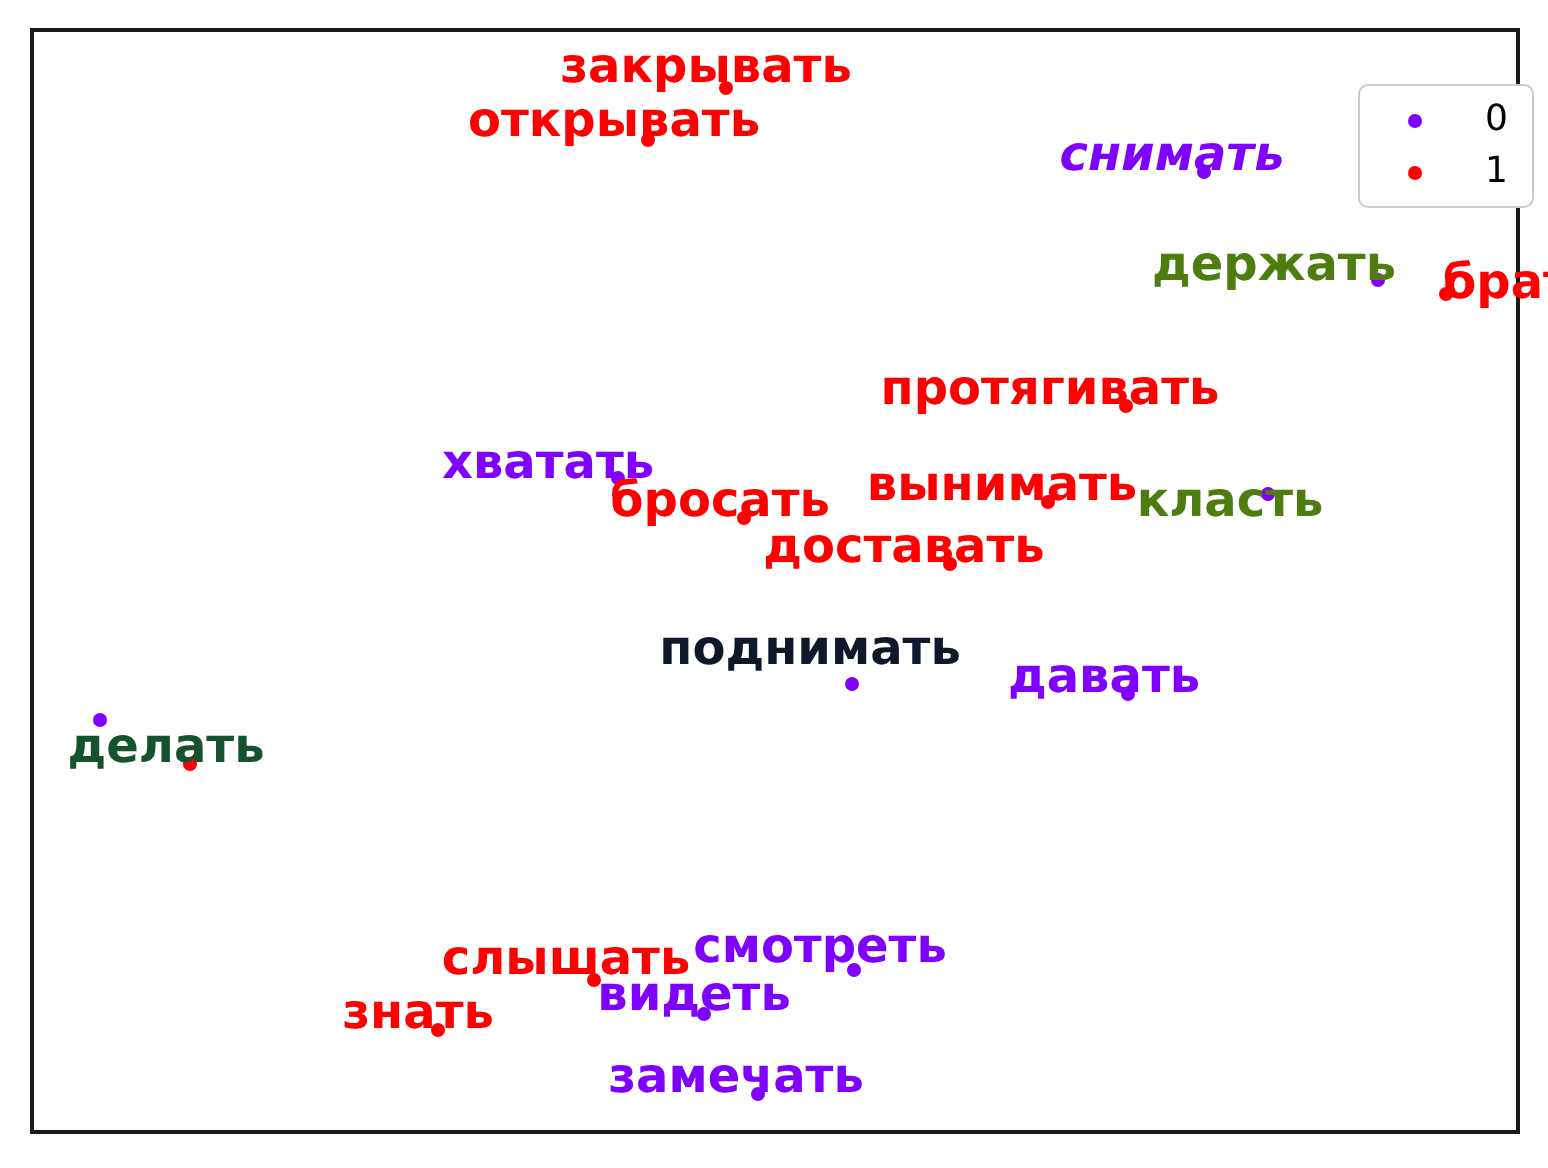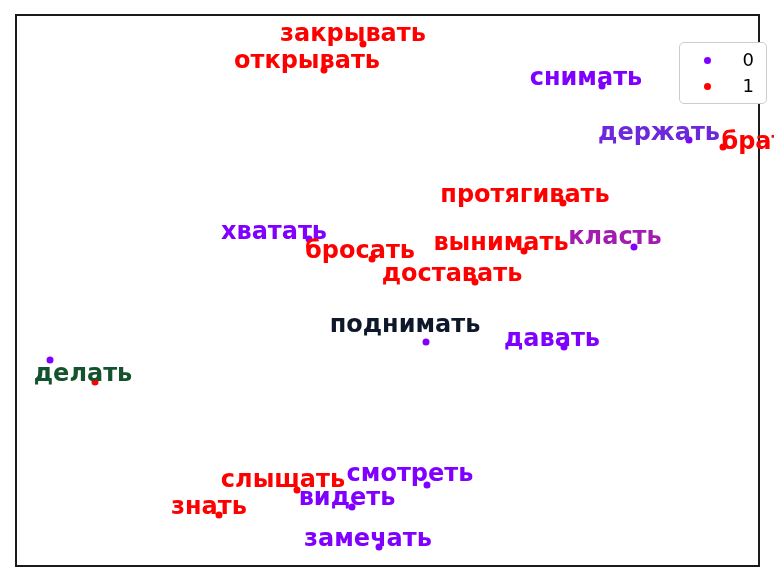--- a/index.html
+++ b/index.html
@@ -98,28 +98,28 @@
         <div class="dot" style="left: 280px; top: 474px; background: rgb(255, 0, 0);"></div>
         <div class="dot" style="left: 410px; top: 469px; background: rgb(127, 0, 255);"></div>
         <div class="dot" style="left: 335px; top: 491px; background: rgb(127, 0, 255);"></div>
         <div class="dot" style="left: 202px; top: 499px; background: rgb(255, 0, 0);"></div>
         <div class="dot" style="left: 362px; top: 531px; background: rgb(127, 0, 255);"></div>
         <div class="dot" style="left: 33px; top: 344px; background: rgb(127, 0, 255);"></div>
       </div>
     <div id="labels-layer">
         <span class="word-label" style="left: 336px; top: 17px; color: rgb(255, 0, 0);">закрывать</span>
         <span class="word-label" style="left: 290px; top: 44px; color: rgb(255, 0, 0);">открывать</span>
-        <span class="word-label" style="left: 569px; top: 61px; color: rgb(127, 0, 255);">снимать</span>
-        <span class="word-label" style="left: 642px; top: 116px; color: #6d28d9;">держать</span>
+        <span class="word-label" style="left: 569px; top: 61px; color: rgb(127, 0, 255); font-style: italic;">снимать</span>
+        <span class="word-label" style="left: 620px; top: 116px; color: #4d7c0f;">держать</span>
         <span class="word-label" style="left: 696px; top: 125px; color: rgb(255, 0, 0); margin-left: 48px;">брать</span>
         <span class="word-label" style="left: 508px; top: 178px; color: rgb(255, 0, 0);">протягивать</span>
         <span class="word-label" style="left: 257px; top: 215px; color: rgb(127, 0, 255);">хватать</span>
         <span class="word-label" style="left: 343px; top: 234px; color: rgb(255, 0, 0); text-align: center;">бросать</span>
         <span class="word-label" style="left: 484px; top: 226px; color: rgb(255, 0, 0);">вынимать</span>
-        <span class="word-label" style="left: 598px; top: 220px; color: #a21caf;">класть</span>
+        <span class="word-label" style="left: 598px; top: 234px; color: #4d7c0f;">класть</span>
         <span class="word-label" style="left: 435px; top: 257px; color: rgb(255, 0, 0);">доставать</span>
         <span class="word-label" style="left: 388px; top: 308px; color: #0f172a;">поднимать</span>
         <span class="word-label" style="left: 535px; top: 322px; color: rgb(127, 0, 255);">давать</span>
         <span class="word-label" style="left: 66px; top: 357px; color: #14532d;">делать</span>
         <span class="word-label" style="left: 266px; top: 463px; color: rgb(255, 0, 0);">слышать</span>
         <span class="word-label" style="left: 393px; top: 457px; color: rgb(127, 0, 255); text-align: center;">смотреть</span>
         <span class="word-label" style="left: 330px; top: 481px; color: rgb(127, 0, 255);">видеть</span>
         <span class="word-label" style="left: 192px; top: 490px; color: rgb(255, 0, 0);">знать</span>
         <span class="word-label" style="left: 351px; top: 522px; color: rgb(127, 0, 255);">замечать</span>
       </div>

